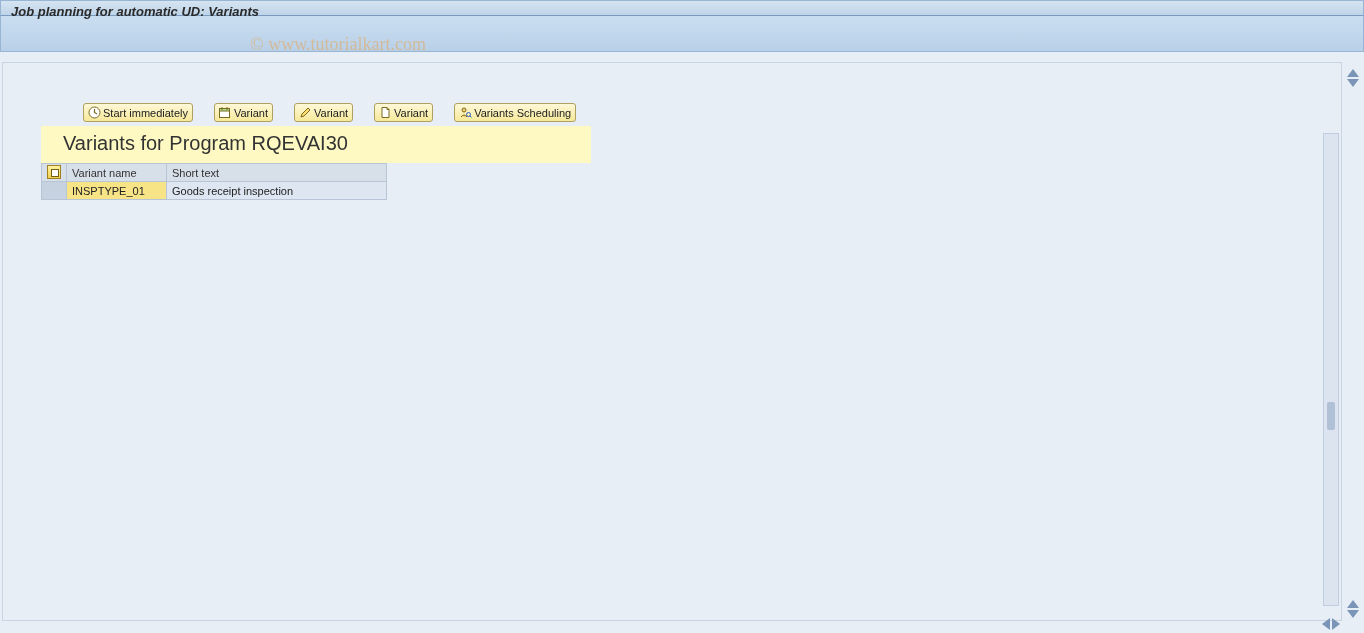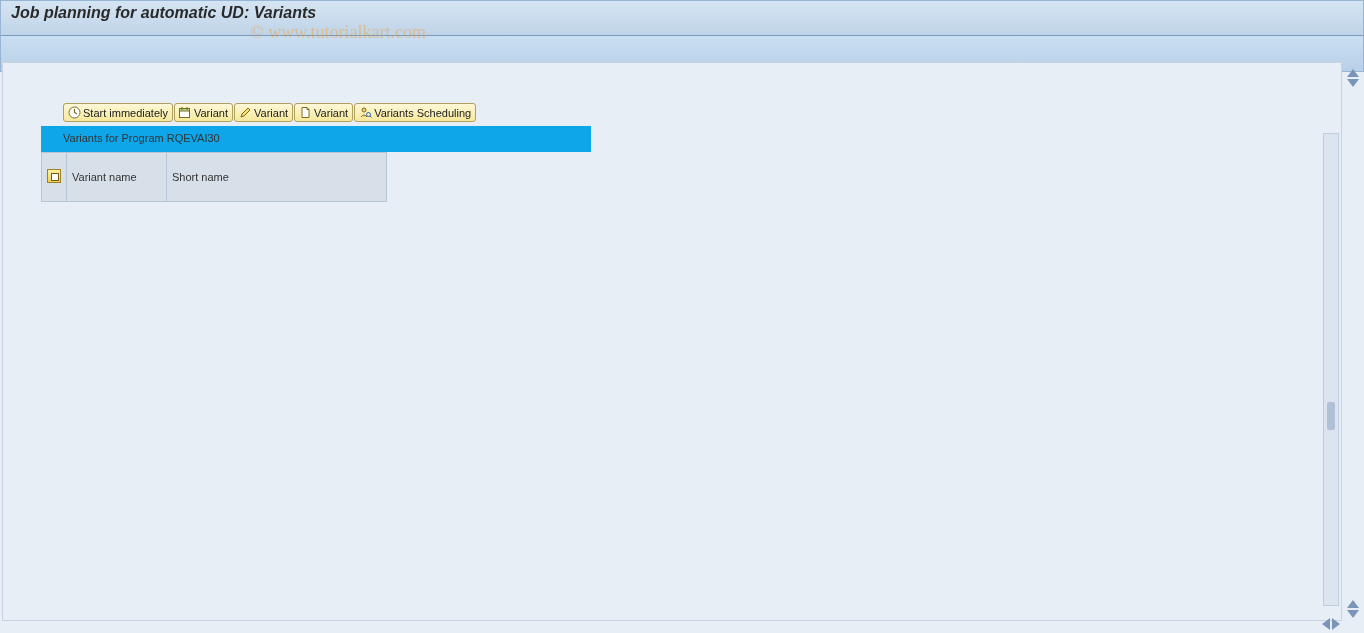--- a/index.html
+++ b/index.html
@@ -9,36 +9,36 @@
       background: #e8eef5;
       width: 1364px;
       height: 633px;
       overflow: hidden;
       position: relative;
     }
     .title-bar {
       background: linear-gradient(to bottom, #d5e4f2, #bfd4e8);
       border: 1px solid #98b6d4;
       border-bottom: 1px solid #7a9bc0;
-      height: 36px;
+      height: 16px;
       padding: 3px 10px;
       font-weight: bold;
       font-style: italic;
-      font-size: 16px;
+      font-size: 13px;
       color: #2a2a2a;
     }
     .toolbar-strip {
       background: linear-gradient(to bottom, #cadef0, #b8d0e8);
       border: 1px solid #98b6d4;
       border-top: none;
       height: 36px;
     }
     .watermark {
       position: absolute;
-      top: 22px;
+      top: 34px;
       left: 250px;
       color: rgba(255,140,0,0.35);
       font-size: 18px;
       font-family: Georgia, serif;
       pointer-events: none;
       z-index: 10;
     }
     .content-area {
       position: absolute;
       top: 62px;
@@ -111,42 +111,43 @@
       border: 1px solid #b0a060;
       border-radius: 3px;
       padding: 1px 4px 1px 3px;
       font-size: 11px;
       color: #222;
       cursor: pointer;
       display: inline-flex;
       align-items: center;
       gap: 2px;
       height: 19px;
+      margin-left: 20px;
     }
     .btn-icon {
       display: inline-flex;
       width: 14px; height: 14px;
       align-items: center; justify-content: center;
     }
     .section-title {
-      font-size: 11px;
+      font-size: 20px;
       color: #333;
       padding: 6px 4px 8px 22px;
-      background: #0ea5e9;
+      background: #fef9c3;
     }
     .variants-table {
       border-collapse: collapse;
       width: 346px;
       margin-left: 0;
     }
     .variants-table th, .variants-table td {
       border: 1px solid #b8c5d6;
       font-size: 11px;
       text-align: left;
-      padding: 16px 5px;
+      padding: 0 5px;
       height: 18px;
       font-weight: normal;
     }
     .variants-table th {
       background: #d7dfe9;
       color: #333;
     }
     .variants-table td {
       background: #dde6f1;
       color: #222;
@@ -259,24 +260,29 @@
       </button>
     </div>
 
     <div class="section-title">Variants for Program RQEVAI30</div>
 
     <table class="variants-table">
       <thead>
         <tr>
           <th class="col-sel"><span class="select-header-icon"></span></th>
           <th class="col-name">Variant name</th>
-          <th class="col-text">Short name</th>
+          <th class="col-text">Short text</th>
         </tr>
       </thead>
       <tbody>
+        <tr>
+          <td class="col-sel row-sel-cell"></td>
+          <td class="col-name highlight">INSPTYPE_01</td>
+          <td class="col-text">Goods receipt inspection</td>
+        </tr>
       </tbody>
     </table>
 
   </div>
 
   <div class="side-scroll-bar">
     <div class="side-scroll-grip"></div>
   </div>
 
 </div>

